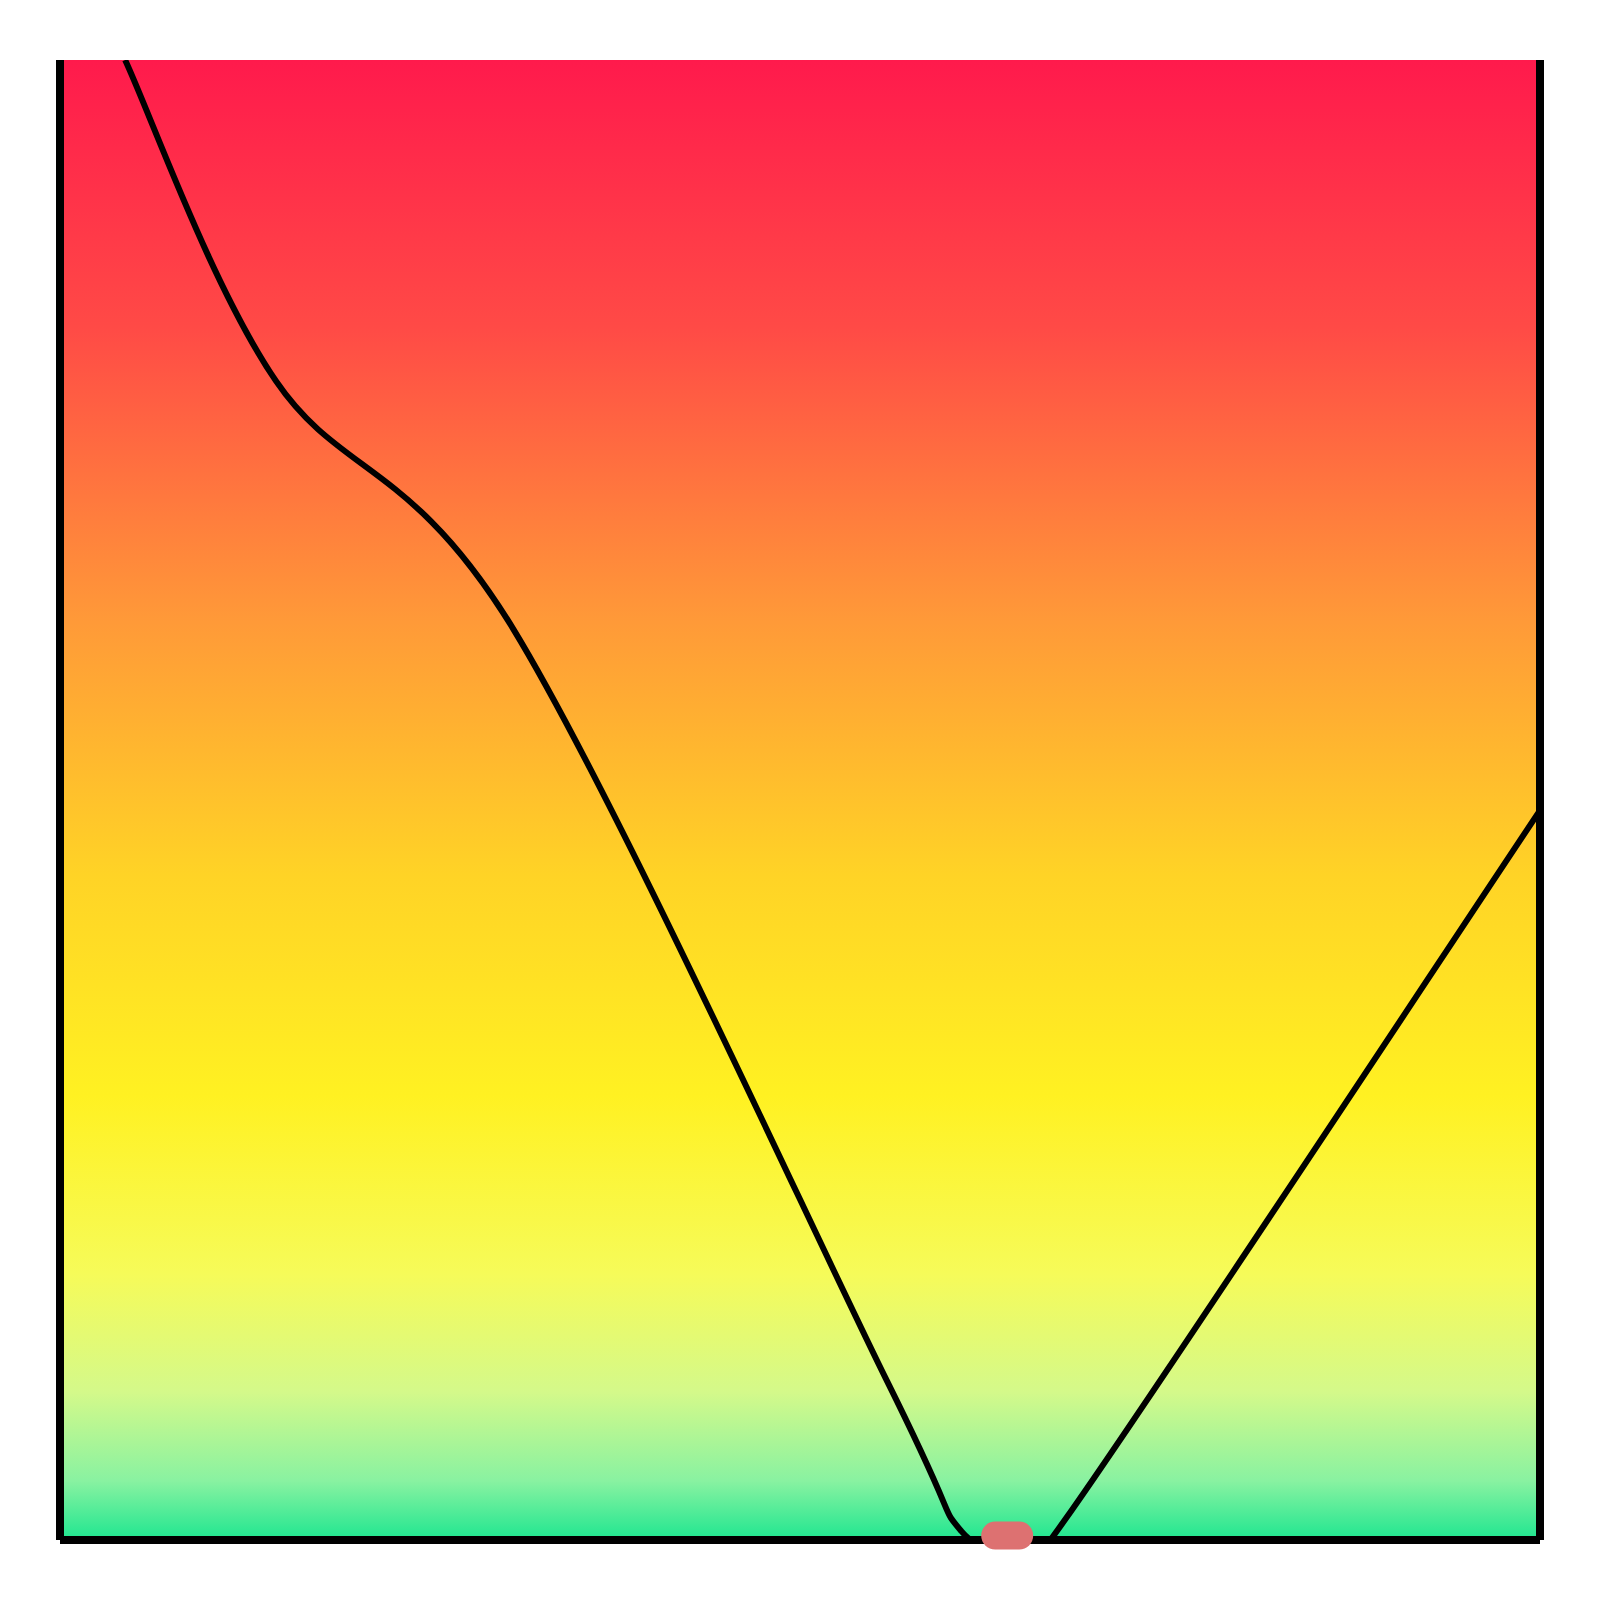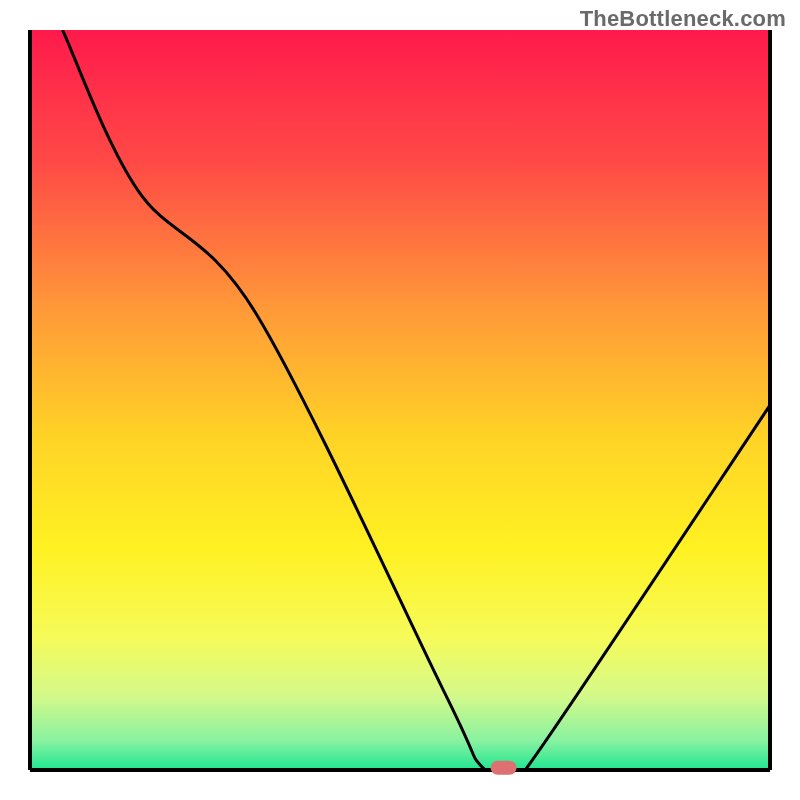--- a/index.html
+++ b/index.html
@@ -62,14 +62,13 @@
       <line id="axis-bottom" stroke="#000000" stroke-width="4" x1="30" y1="770" x2="770" y2="770"></line>
     </g>
 
     <g clip-path="url(#plot-clip)">
       <path id="curve" fill="none" stroke="#000000" stroke-width="3" d="M 62.56 30 C 75.14 56.76333333333335, 105.72666666666666 143.22000000000006, 138.04 190.58000000000007 C 170.35333333333332 237.94000000000008, 205.50333333333333 230.7866666666667, 256.44 314.16 C 307.37666666666667 397.53333333333336, 406.28999999999996 615.5866666666667, 443.65999999999997 690.82 C 481.03 766.0533333333334, 469.4366666666666 752.3633333333332, 480.65999999999997 765.56 C 491.8833333333333 778.7566666666667, 502.24333333333334 771.11, 511 770 C 519.7566666666667 768.89, 490.03333333333336 819.7033333333333, 533.2 758.9 C 576.3666666666667 698.0966666666667, 730.5333333333333 464.1333333333333, 770 405.18"></path>
     </g>
 
     <rect id="marker" rx="7" ry="7" x="490.6" y="760.78" width="26" height="14" fill="#dd7171"></rect>
   </svg>
 
-  <div class="watermark">TheBottleneck.com</div>
 </div>
 
 </body></html>

